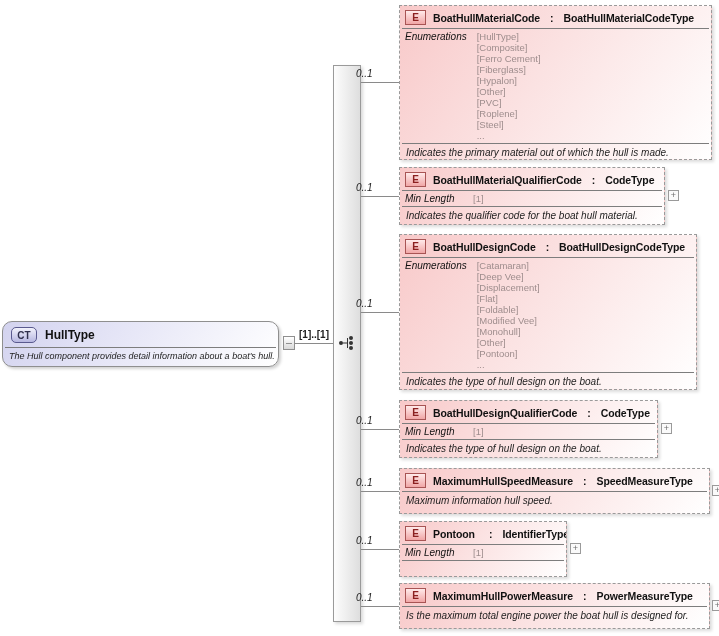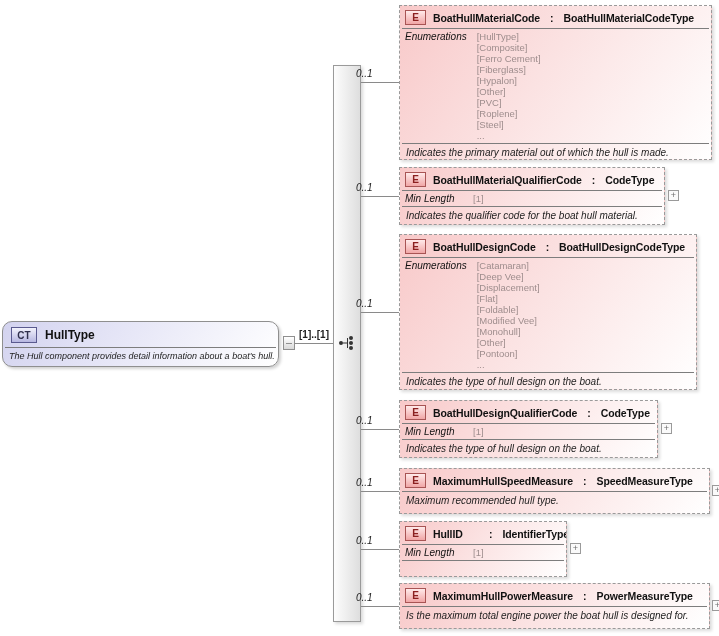--- a/index.html
+++ b/index.html
@@ -10,21 +10,21 @@
   
   .ct-box{
     position:absolute;left:2px;top:321px;width:277px;box-sizing:border-box;
     border:1px solid #8f8f8f;border-radius:10px;
     background:linear-gradient(125deg,#d3d3ef 0%,#e7e7f7 45%,#ffffff 100%);
     box-shadow:2px 2px 3px rgba(0,0,0,.18);
   }
   .ct-header{display:flex;align-items:center;gap:8px;padding:5px 8px 4px;}
   .ct-badge{
     display:inline-flex;align-items:center;justify-content:center;
-    width:24px;height:14px;border:1px solid #5a5a8f;border-radius:0;
+    width:24px;height:14px;border:1px solid #5a5a8f;border-radius:5px;
     background:linear-gradient(180deg,#f2f2fc,#b7b7e1);
     font-size:10px;font-weight:bold;color:#30304d;flex-shrink:0;
   }
   .ct-title{font-weight:bold;font-size:12px;color:#111;white-space:nowrap;}
   .sep{border-top:1px solid #7d7d7d;margin:0 2px;height:0;}
   .ct-annot{font-style:italic;font-size:9px;color:#1d1d1d;padding:3px 6px 5px;white-space:nowrap;text-align:center;}
   .collapse-handle{
     position:absolute;left:283px;top:336px;width:12px;height:14px;box-sizing:border-box;
     border:1px solid #8f8f8f;background:linear-gradient(180deg,#ffffff,#d9d9d9);
   }
@@ -223,28 +223,28 @@
   <div class="expand-btn x4">+</div>
 
   <div class="el-box b5">
     <div class="el-title">
       <span class="e-badge">E</span>
       <span class="el-name">MaximumHullSpeedMeasure</span>
       <span class="el-colon">:</span>
       <span class="el-type">SpeedMeasureType</span>
     </div>
     <div class="sep"></div>
-    <div class="el-annot">Maximum recommended hull type.</div>
+    <div class="el-annot">Maximum information hull speed.</div>
   </div>
   <div class="expand-btn x5">+</div>
 
   <div class="el-box b6">
     <div class="el-title">
       <span class="e-badge">E</span>
-      <span class="el-name">HullID</span>
+      <span class="el-name">Pontoon</span>
       <span class="el-colon">:</span>
       <span class="el-type">IdentifierType</span>
     </div>
     <div class="sep"></div>
     <div class="facet">
       <span class="facet-label">Min Length</span>
       <span class="facet-values">[1]</span>
     </div>
     <div class="sep"></div>
   </div>

